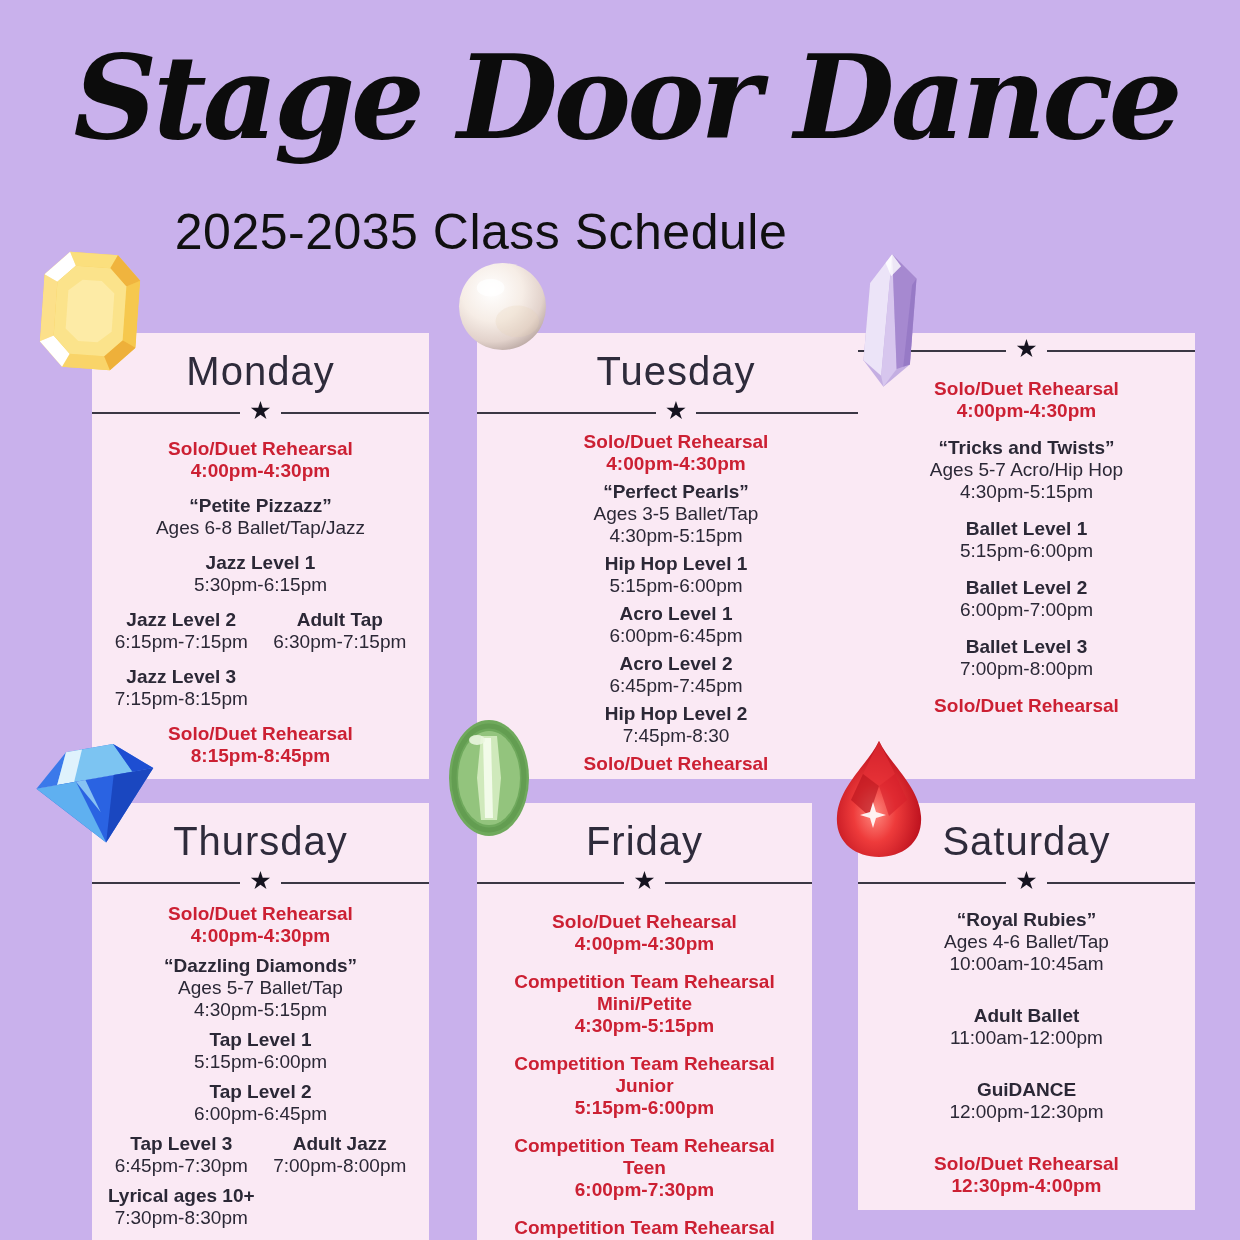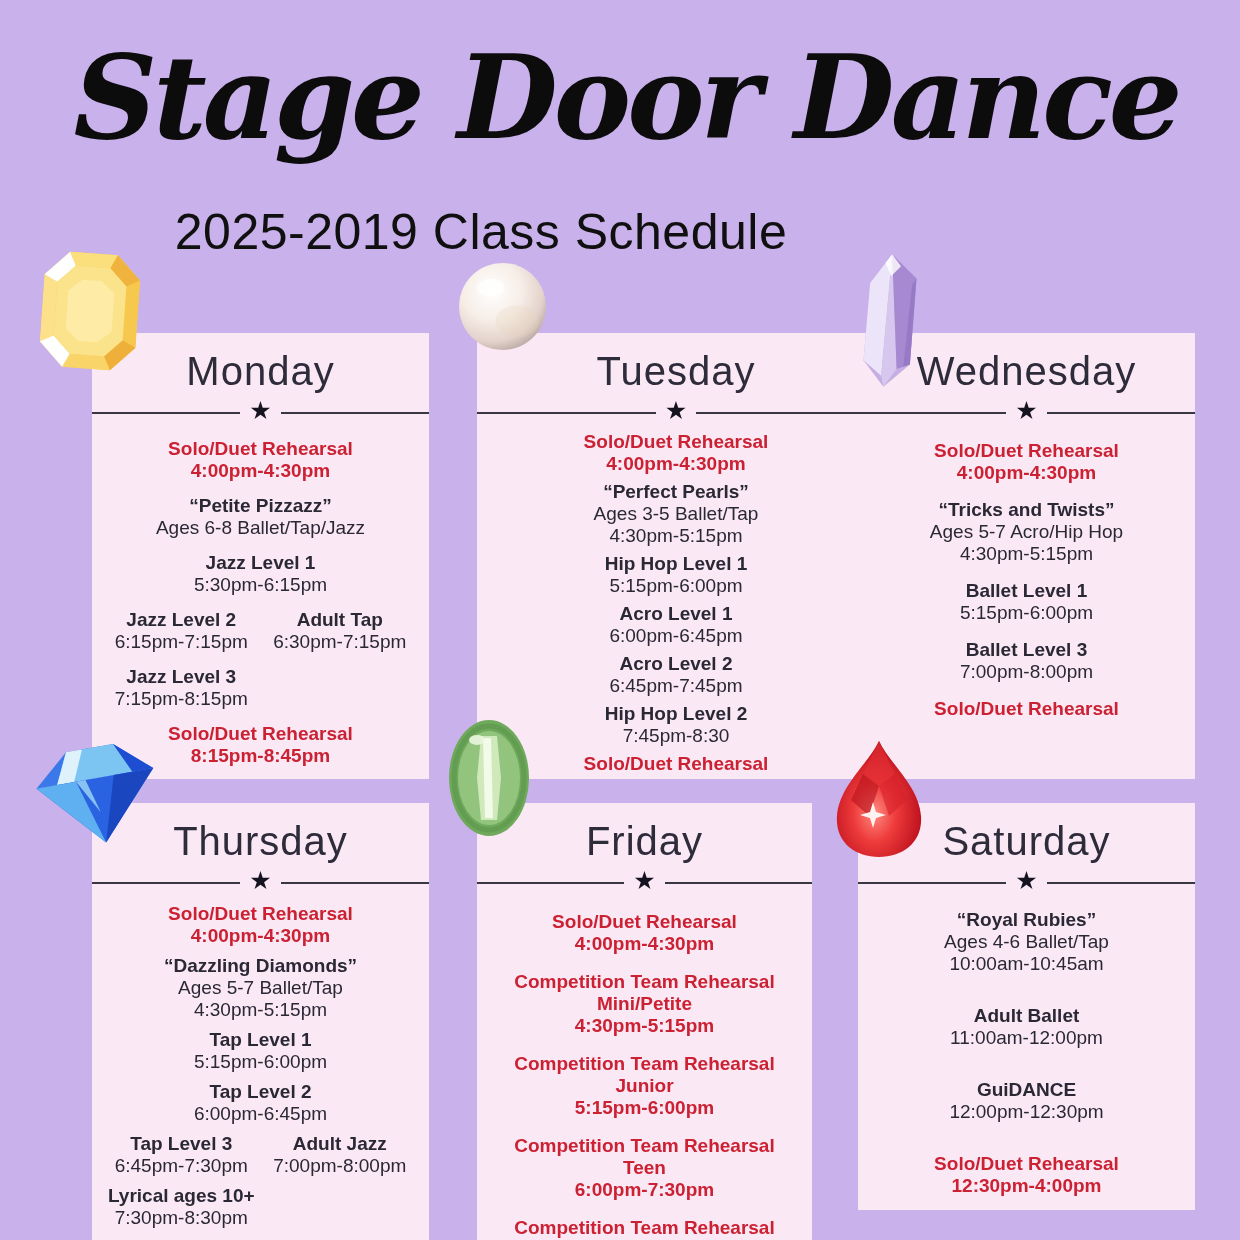--- a/index.html
+++ b/index.html
@@ -55,21 +55,21 @@
   #gem-tue{left:458px;top:262px;width:89px; height:89px;}
   #gem-wed{left:844px;top:252px;width:92px; height:138px;}
   #gem-thu{left:28px; top:738px;width:138px;height:110px;}
   #gem-fri{left:447px;top:718px;width:84px; height:120px;}
   #gem-sat{left:833px;top:738px;width:92px; height:122px;}
 </style>
 </head>
 <body>
 
 <div class="main-title">Stage Door Dance</div>
-<div class="subtitle">2025-2019 Class Schedule</div>
+<div class="subtitle">2025-2035 Class Schedule</div>
 
 <section class="card mon" id="card-mon">
   <h2>Monday</h2>
   <div class="divider">
     <span class="ln"></span>
     <span class="star">★</span>
     <span class="ln"></span>
   </div>
   <div class="cbody">
     <div class="blk">
@@ -142,39 +142,42 @@
       <p>7:45pm-8:30</p>
     </div>
     <div class="blk">
       <p class="red">Solo/Duet Rehearsal</p>
       <p class="red">8:30-9:00</p>
     </div>
   </div>
 </section>
 
 <section class="card wed" id="card-wed">
-  <h2>Wednesday</h2>
   <div class="divider">
     <span class="ln"></span>
     <span class="star">★</span>
     <span class="ln"></span>
   </div>
   <div class="cbody">
     <div class="blk">
       <p class="red">Solo/Duet Rehearsal</p>
       <p class="red">4:00pm-4:30pm</p>
     </div>
     <div class="blk">
       <p class="b">“Tricks and Twists”</p>
       <p>Ages 5-7 Acro/Hip Hop</p>
       <p>4:30pm-5:15pm</p>
     </div>
     <div class="blk">
       <p class="b">Ballet Level 1</p>
       <p>5:15pm-6:00pm</p>
+    </div>
+    <div class="blk">
+      <p class="b">Ballet Level 2</p>
+      <p>6:00pm-7:00pm</p>
     </div>
     <div class="blk">
       <p class="b">Ballet Level 3</p>
       <p>7:00pm-8:00pm</p>
     </div>
     <div class="blk">
       <p class="red">Solo/Duet Rehearsal</p>
 
     </div>
   </div>

